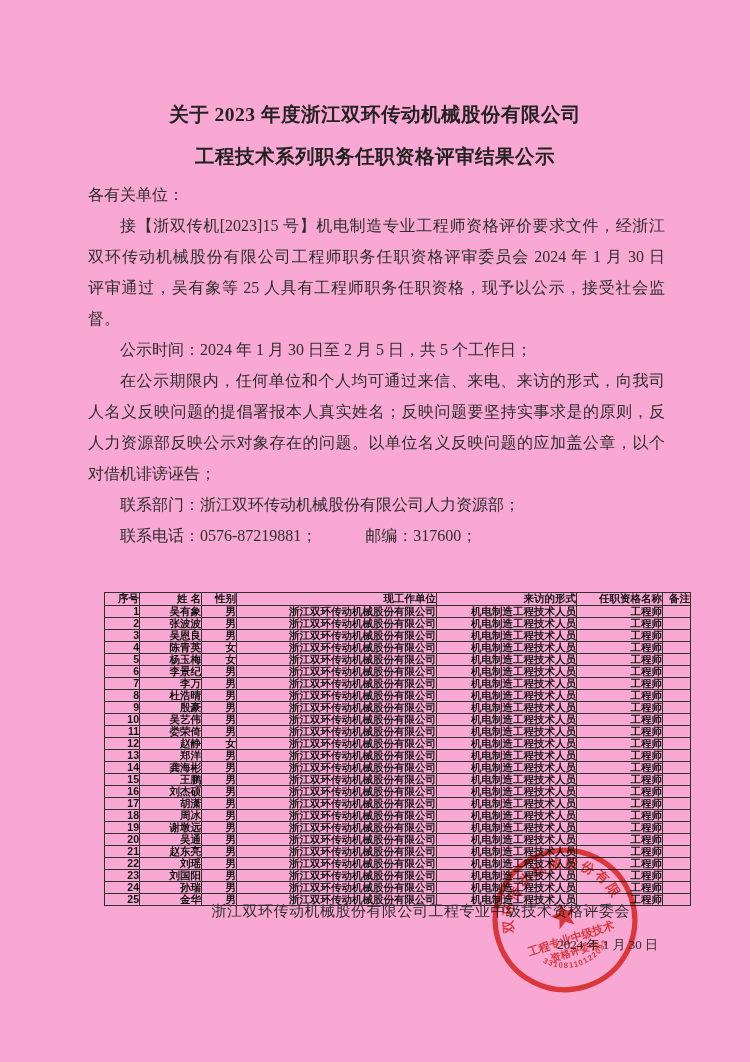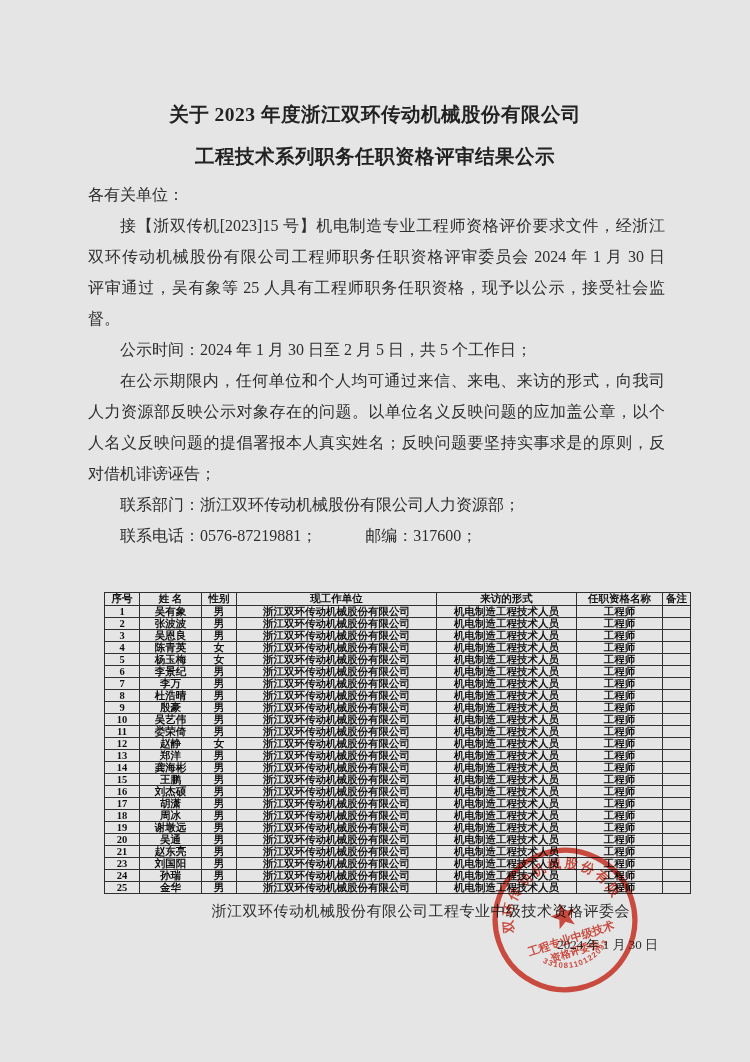--- a/index.html
+++ b/index.html
@@ -1,41 +1,41 @@
 <!DOCTYPE html>
 <html style="--seal-color: #dc3b2c;"><head>
 <meta charset="utf-8">
 <style>
   :root { --seal-color:#dc3b2c; --ink:#2b2b2b; }
   * { margin:0; padding:0; box-sizing:border-box; }
   html,body { background:#fafafa; }
   .page {
     position:relative; width:750px; height:1062px; margin:0 auto;
-    background:#e5e5e5; overflow:hidden; color:var(--ink);
+    background:#f9a8d4; overflow:hidden; color:var(--ink);
     font-family:"Liberation Serif", serif;
   }
   .title {
     position:absolute; top:94px; left:0; width:100%;
     text-align:center; font-weight:bold; font-size:19.5px;
     line-height:42px; letter-spacing:0.5px; color:#222;
   }
   .doc-body {
     position:absolute; left:88px; top:179px; width:577px;
     font-size:16px; color:#2e2e2e;
   }
   .bodyline {
     height:31px; line-height:31px; white-space:nowrap; overflow:visible;
   }
   .bodyline.justify { text-align:justify; text-align-last:justify; white-space:normal; height:31px; overflow:hidden; }
   .bodyline.indent { text-indent:32px; }
   table.results {
     position:absolute; left:104px; top:592px; width:586px;
     border-collapse:collapse; table-layout:fixed;
-    font-size:10.5px; color:#111; text-align:center;
-    font-family:Liberation Serif, serif;
+    font-size:10.5px; color:#111; text-align:right;
+    font-family:Liberation Sans, sans-serif;
     padding-left:12px;
   }
   table.results col.c1{width:35px} table.results col.c2{width:62px}
   table.results col.c3{width:35px} table.results col.c4{width:200px}
   table.results col.c5{width:140px} table.results col.c6{width:86px}
   table.results col.c7{width:28px}
   table.results th, table.results td {
     border:1px solid #2f2f2f; height:11.8px; line-height:11px;
     padding:0; overflow:hidden; white-space:nowrap; font-weight:600;
   }
@@ -75,23 +75,23 @@
       <div class="bodyline justify">双环传动机械股份有限公司工程师职务任职资格评审委员会 2024 年 1 月 30 日</div>
 
       <div class="bodyline justify">评审通过，吴有象等 25 人具有工程师职务任职资格，现予以公示，接受社会监</div>
 
       <div class="bodyline">督。</div>
 
       <div class="bodyline indent">公示时间：2024 年 1 月 30 日至 2 月 5 日，共 5 个工作日；</div>
 
       <div class="bodyline indent justify">在公示期限内，任何单位和个人均可通过来信、来电、来访的形式，向我司</div>
 
+      <div class="bodyline justify">人名义反映问题的提倡署报本人真实姓名；反映问题要坚持实事求是的原则，反</div>
+
       <div class="bodyline justify">人力资源部反映公示对象存在的问题。以单位名义反映问题的应加盖公章，以个</div>
-
-      <div class="bodyline justify">人名义反映问题的提倡署报本人真实姓名；反映问题要坚持实事求是的原则，反</div>
 
       <div class="bodyline">对借机诽谤诬告；</div>
 
       <div class="bodyline indent">联系部门：浙江双环传动机械股份有限公司人力资源部；</div>
 
       <div class="bodyline indent">联系电话：0576-87219881；　　　邮编：317600；</div>
 
 
   </div>
 
@@ -329,20 +329,29 @@
         <tr>
           <td>21</td>
           <td>赵东亮</td>
           <td>男</td>
           <td>浙江双环传动机械股份有限公司</td>
           <td>机电制造工程技术人员</td>
           <td>工程师</td>
           <td></td>
         </tr>
 
+        <tr>
+          <td>22</td>
+          <td>刘瑶</td>
+          <td>男</td>
+          <td>浙江双环传动机械股份有限公司</td>
+          <td>机电制造工程技术人员</td>
+          <td>工程师</td>
+          <td></td>
+        </tr>
 
         <tr>
           <td>23</td>
           <td>刘国阳</td>
           <td>男</td>
           <td>浙江双环传动机械股份有限公司</td>
           <td>机电制造工程技术人员</td>
           <td>工程师</td>
           <td></td>
         </tr>

